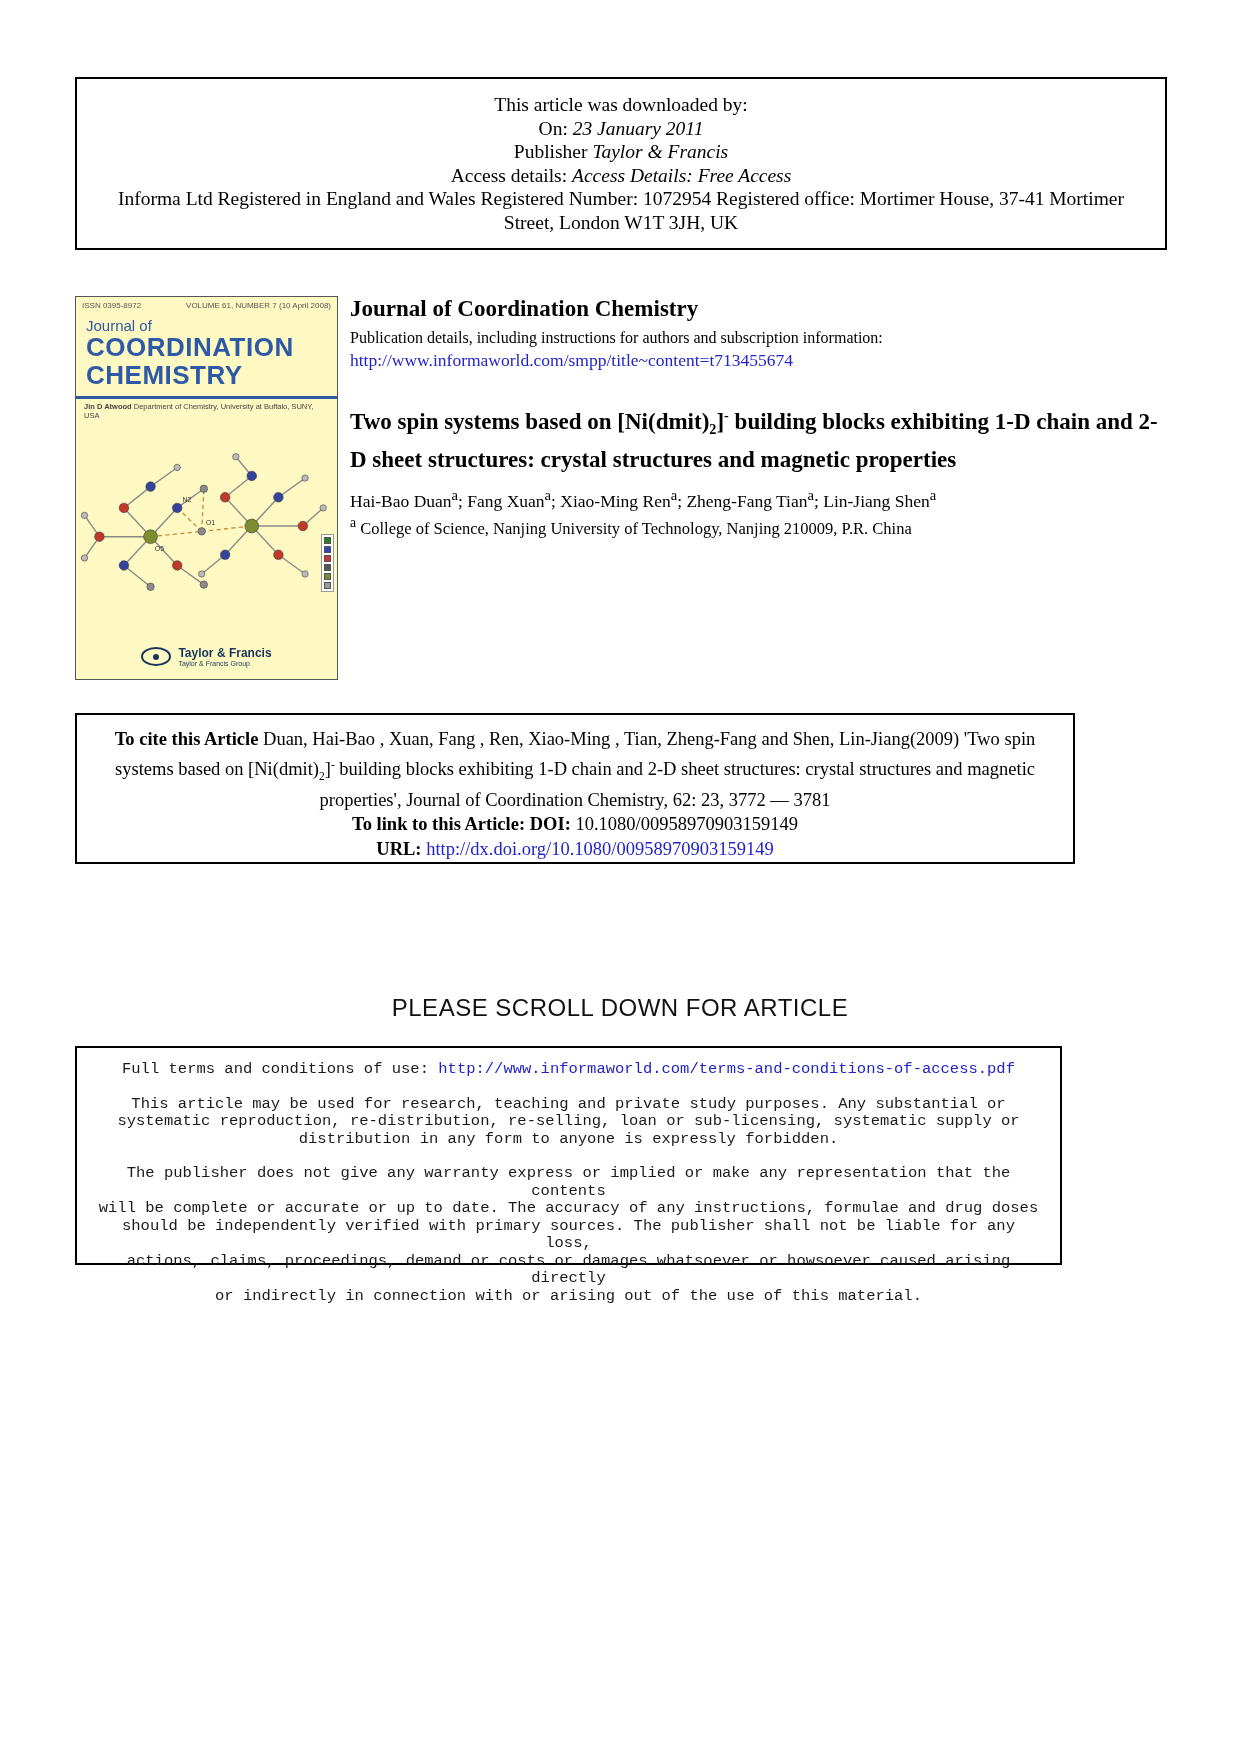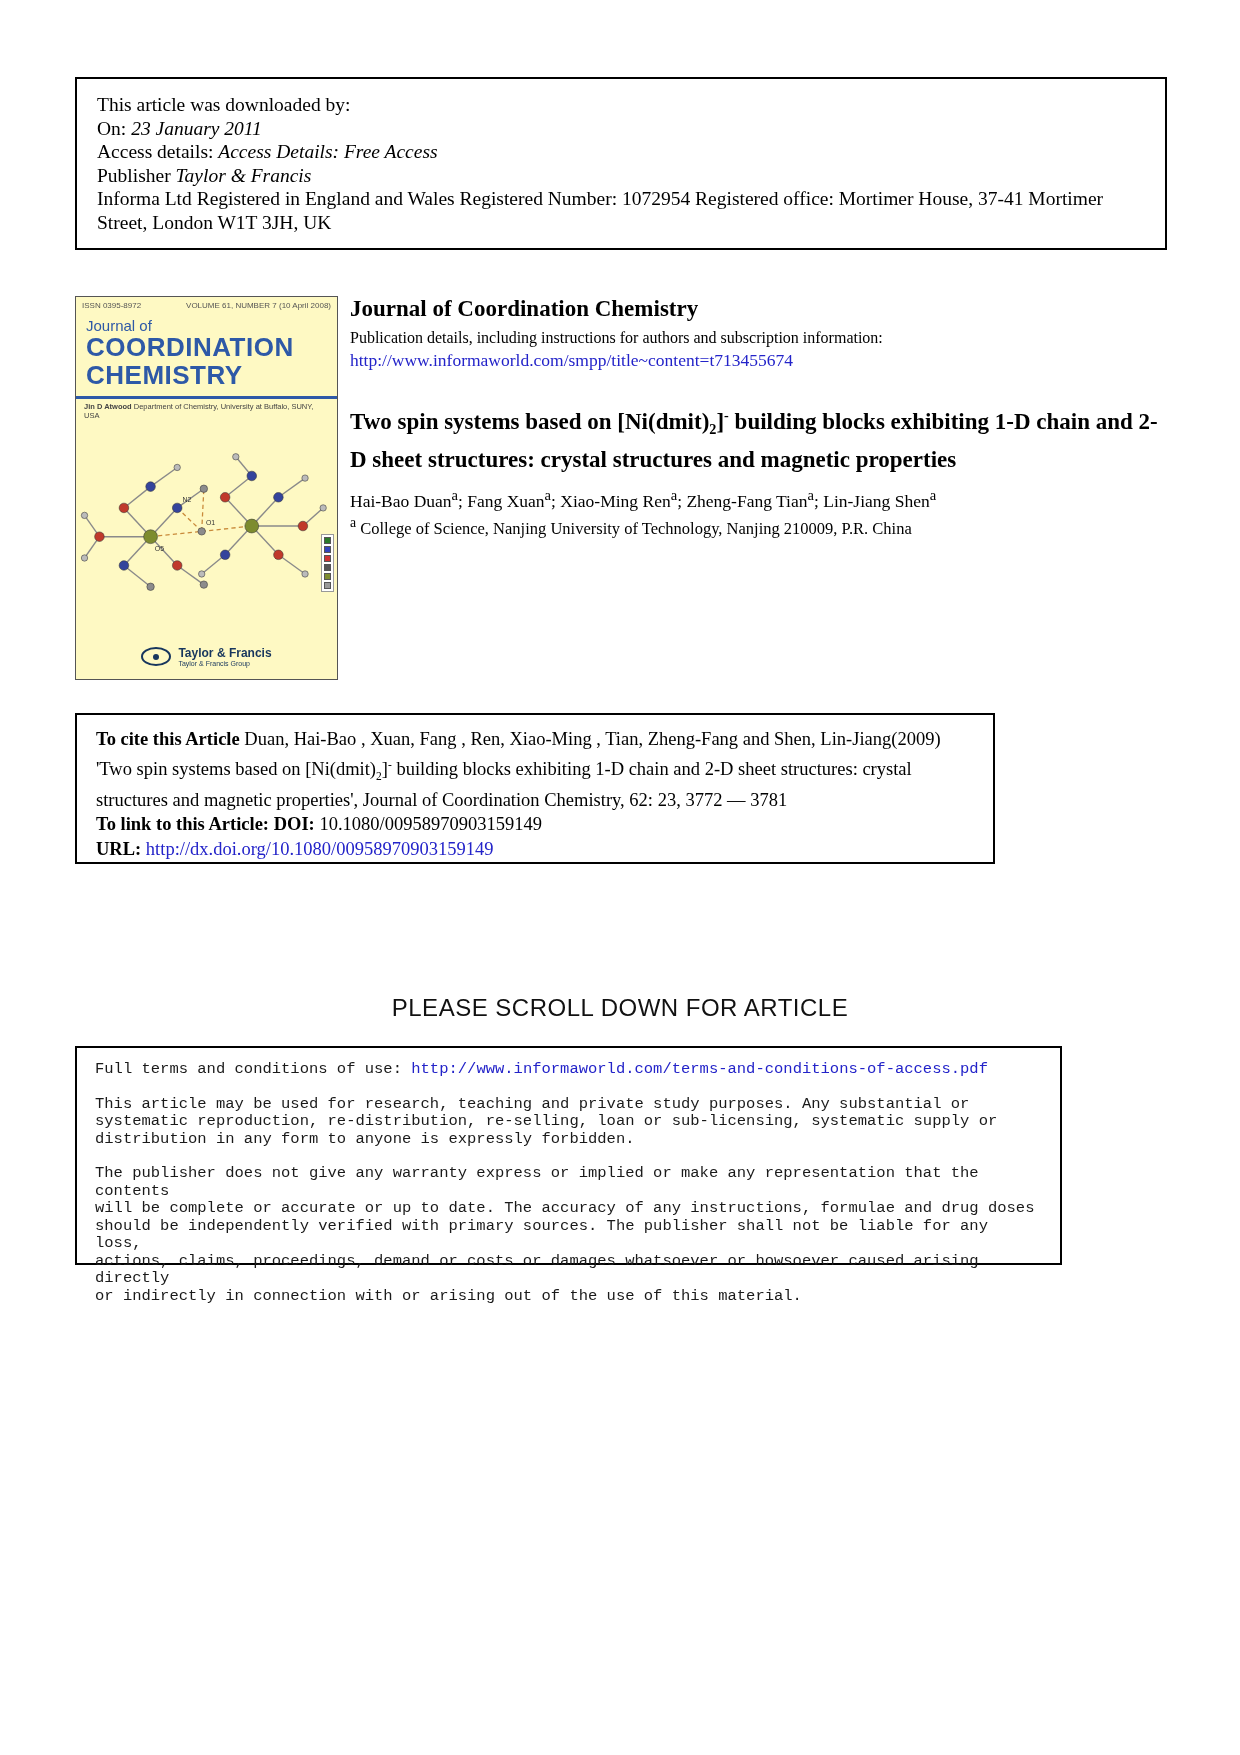--- a/index.html
+++ b/index.html
@@ -1,21 +1,21 @@
 <!DOCTYPE html>
 <html style="--link: #2323c9; --cover-blue: #2e59a7; --navy: #17365d;"><head>
 <meta charset="utf-8">
 <style>
   * { margin:0; padding:0; box-sizing:border-box; }
   :root { --link:#2323c9; --cover-blue:#2e59a7; --navy:#17365d; }
   html,body { background:#ffffff; }
   .page { position:relative; width:1240px; height:1755px; margin:0 auto; background:#fff;
           font-family:"Liberation Serif", serif; color:#000; overflow:hidden; }
 
-  .box { position:absolute; border:2px solid #000; background:#fff; }
+  .box { position:absolute; border:2px solid #000; background:#fff;text-align:center; }
 
   
   .download-box { left:75px; top:77px; width:1092px; height:173px; padding:14px 20px;
                   font-size:19.5px; line-height:23.5px; }
   .italic { font-style:italic; }
 
   
   .cover { position:absolute; left:75px; top:296px; width:263px; height:384px;
            border:1px solid #555; background:#fef9c3; display:flex; flex-direction:column;
            font-family:"Liberation Sans", sans-serif; }
@@ -44,21 +44,21 @@
   .journal-title { font-size:23px; font-weight:bold; line-height:1.15; }
   .pubdetails { font-size:16px; margin-top:7px; }
   .link { color:var(--link); text-decoration:none; cursor:pointer; }
   .journal-url { font-size:17.5px; display:inline-block; margin-top:3px; }
   .article-title { font-size:23px; font-weight:bold; line-height:29px; margin-top:30px; }
   .article-title sub, .article-title sup, .cite-para sub, .cite-para sup { font-size:62%; }
   .authors { font-size:17.5px; margin-top:13px; }
   .affiliation { font-size:16.5px; margin-top:3px; }
 
   
-  .cite-box { left:75px; top:713px; width:920px; height:151px; padding:12px 19px;
+  .cite-box { left:75px; top:713px; width:1000px; height:151px; padding:12px 19px;
               font-size:18.5px; line-height:24.5px; }
   .cite-para b { font-weight:bold; }
 
   
   .scroll-notice { position:absolute; top:994px; left:0; width:100%; text-align:center;
                    font-family:"Liberation Sans", sans-serif; font-size:24px;
                    letter-spacing:0.5px; color:#111; }
 
   
   .terms-box { left:75px; top:1046px; width:987px; height:219px; padding:13px 18px;
@@ -67,22 +67,22 @@
   .mono-para { white-space:pre-wrap; margin-top:17px; }
 </style>
 </head>
 <body>
 
 <div class="page">
 
   <div class="box download-box">
     <div>This article was downloaded by:</div>
     <div><span>On: </span><span class="italic">23 January 2011</span></div>
+    <div><span>Publisher </span><span class="italic">Taylor &amp; Francis</span></div>
     <div><span>Access details: </span><span class="italic">Access Details: Free Access</span></div>
-    <div><span>Publisher </span><span class="italic">Taylor &amp; Francis</span></div>
     <div>Informa Ltd Registered in England and Wales Registered Number: 1072954 Registered office: Mortimer House, 37-41 Mortimer Street, London W1T 3JH, UK</div>
   </div>
 
   <div class="cover">
     <div class="cover-topstrip">
       <span>ISSN 0395-8972</span>
       <span>VOLUME 61, NUMBER 7 (10 April 2008)</span>
     </div>
     <div class="cover-masthead">
       <div class="mast-top">Journal of</div>

